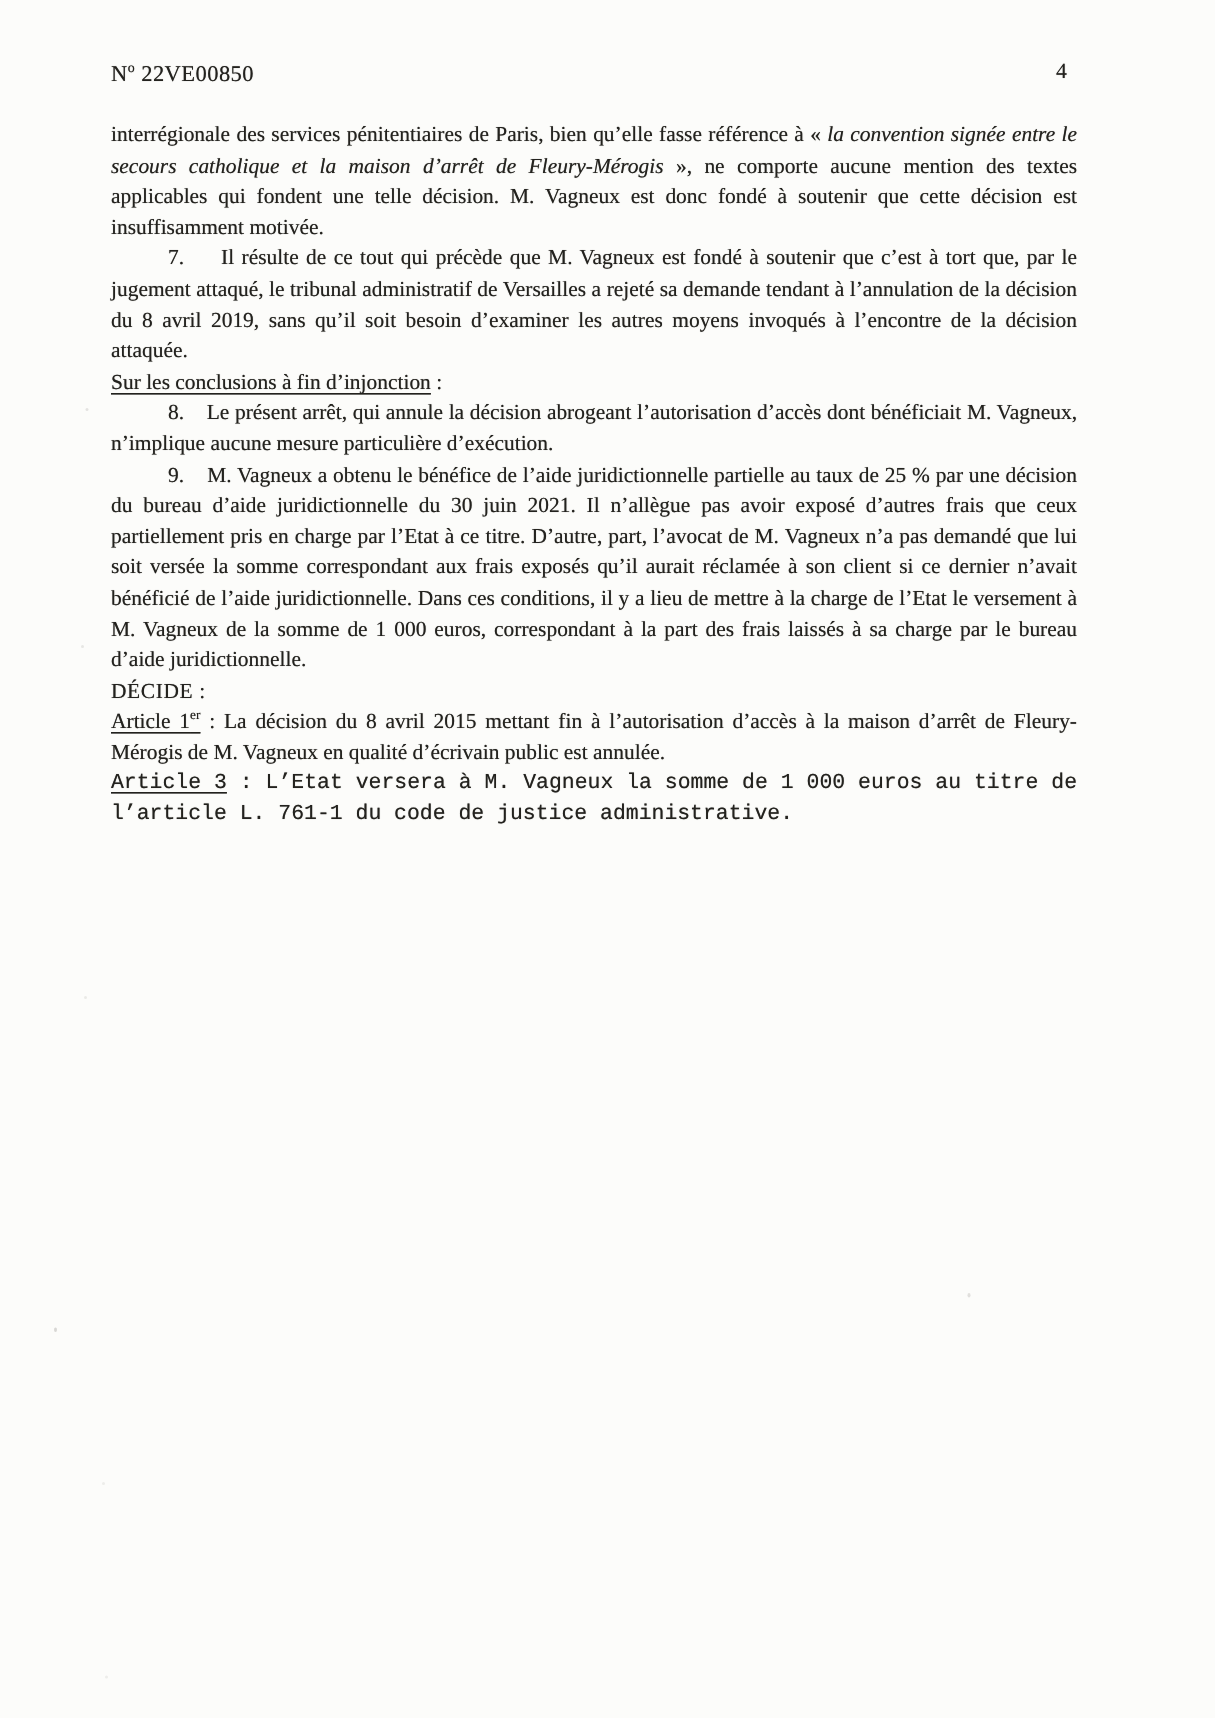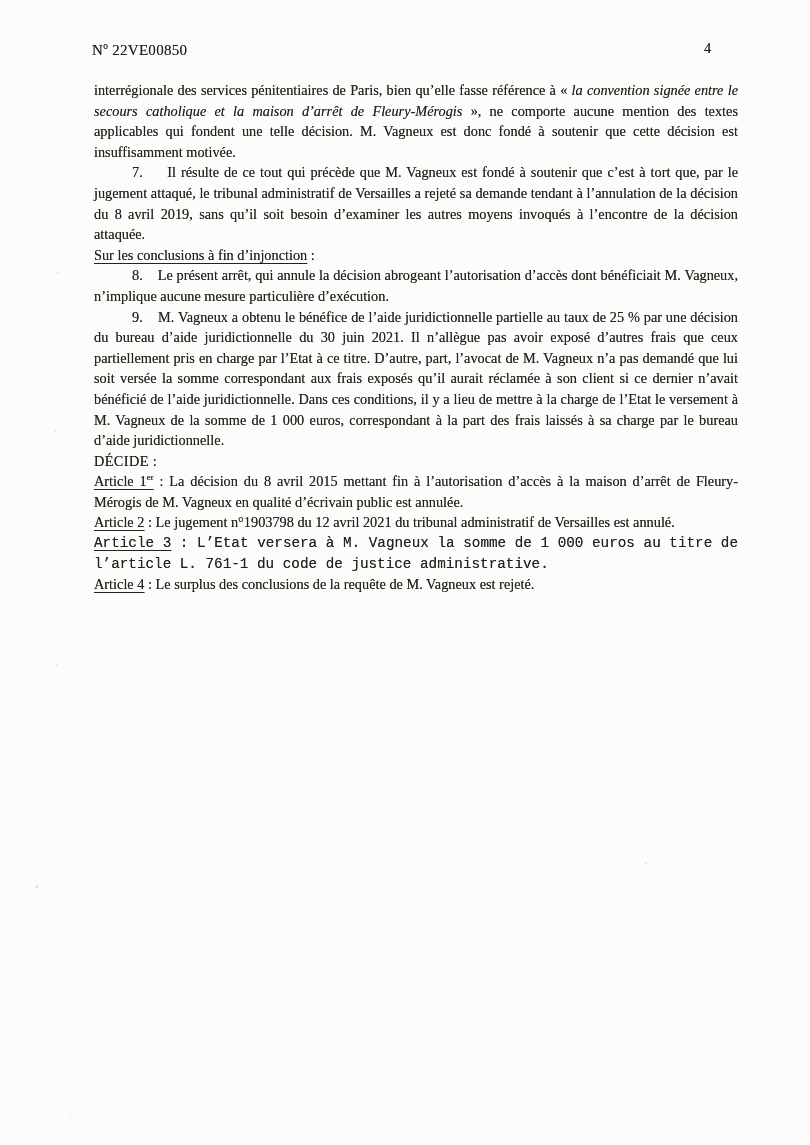--- a/index.html
+++ b/index.html
@@ -10,29 +10,29 @@
   }
   .page {
     position: relative;
     width: 810px; height: 1145px;
     background: #fcfcfa;
     font-family: "Liberation Serif", serif;
     color: #23221e;
     text-shadow: 0 0 0.5px rgba(40, 38, 34, 0.65);
   }
   .case-number {
-    position: absolute; left: 92px; top: 42px;
+    position: absolute; left: 74px; top: 42px;
     font-size: 15px; letter-spacing: 0.3px;
   }
   .page-number {
     position: absolute; left: 704px; top: 40px;
     font-size: 14.5px;
   }
   .content {
-    position: absolute; left: 94px; top: 80px; width: 644px;
+    position: absolute; left: 74px; top: 80px; width: 644px;
     font-size: 14.3px; line-height: 20.6px;
     text-align: justify;
     hyphens: none;
   }
   .content p { margin: 0; }
   .indent { text-indent: 38px; }
   .heading { margin-left: 43px; text-align: left; }
   .u { text-decoration: underline; text-underline-offset: 2.5px; text-align: center; }
   em { font-style: italic; }
   sup.ord { font-size: 0.62em; vertical-align: super; line-height: 0; }
@@ -71,25 +71,23 @@
 
     <p class="para indent m-p8">8.&nbsp;&nbsp;&nbsp; Le présent arrêt, qui annule la décision abrogeant l’autorisation d’accès dont bénéficiait M. Vagneux, n’implique aucune mesure particulière d’exécution.</p>
 
 
     <p class="para indent m-p9">9.&nbsp;&nbsp;&nbsp; M. Vagneux a obtenu le bénéfice de l’aide juridictionnelle partielle au taux de 25 % par une décision du bureau d’aide juridictionnelle du 30 juin 2021. Il n’allègue pas avoir exposé d’autres frais que ceux partiellement pris en charge par l’Etat à ce titre. D’autre, part, l’avocat de M. Vagneux n’a pas demandé que lui soit versée la somme correspondant aux frais exposés qu’il aurait réclamée à son client si ce dernier n’avait bénéficié de l’aide juridictionnelle. Dans ces conditions, il y a lieu de mettre à la charge de l’Etat le versement à M. Vagneux de la somme de 1&nbsp;000 euros, correspondant à la part des frais laissés à sa charge par le bureau d’aide juridictionnelle.</p>
 
     <p class="decide m-decide">DÉCIDE :</p>
 
     <p class="para m-a1"><span class="u"><span>Article 1</span><sup class="ord">er</sup></span><span> : La décision du 8 avril 2015 mettant fin à l’autorisation d’accès à la maison d’arrêt de Fleury-Mérogis de M. Vagneux en qualité d’écrivain public est annulée.</span></p>
 
-    <p class="para m-a2"><span class="u"><span>Article 2</span><sup class="ord"></sup></span><span> : Le jugement n°1903798 du 12 avril 2021 du tribunal administratif de Versailles est annulé.</span></p>
 
     <p class="para m-a3"><span class="u"><span>Article 3</span><sup class="ord"></sup></span><span> : L’Etat versera à M. Vagneux la somme de 1&nbsp;000 euros au titre de l’article L. 761-1 du code de justice administrative.</span></p>
 
-    <p class="para m-a4"><span class="u"><span>Article 4</span><sup class="ord"></sup></span><span> : Le surplus des conclusions de la requête de M. Vagneux est rejeté.</span></p>
 
   </main>
 
   <div class="speck" style="left:36px;  top:885px;  width:2px; height:3px; opacity:.6;"></div>
   <div class="speck" style="left:57px;  top:272px;  width:2px; height:2px; opacity:.4;"></div>
   <div class="speck" style="left:54px;  top:430px;  width:2px; height:2px; opacity:.35;"></div>
   <div class="speck" style="left:56px;  top:664px;  width:2px; height:2px; opacity:.3;"></div>
   <div class="speck" style="left:68px;  top:988px;  width:2px; height:2px; opacity:.25;"></div>
   <div class="speck" style="left:70px;  top:1117px; width:2px; height:2px; opacity:.25;"></div>
   <div class="speck" style="left:645px; top:862px;  width:2px; height:3px; opacity:.45;"></div>

